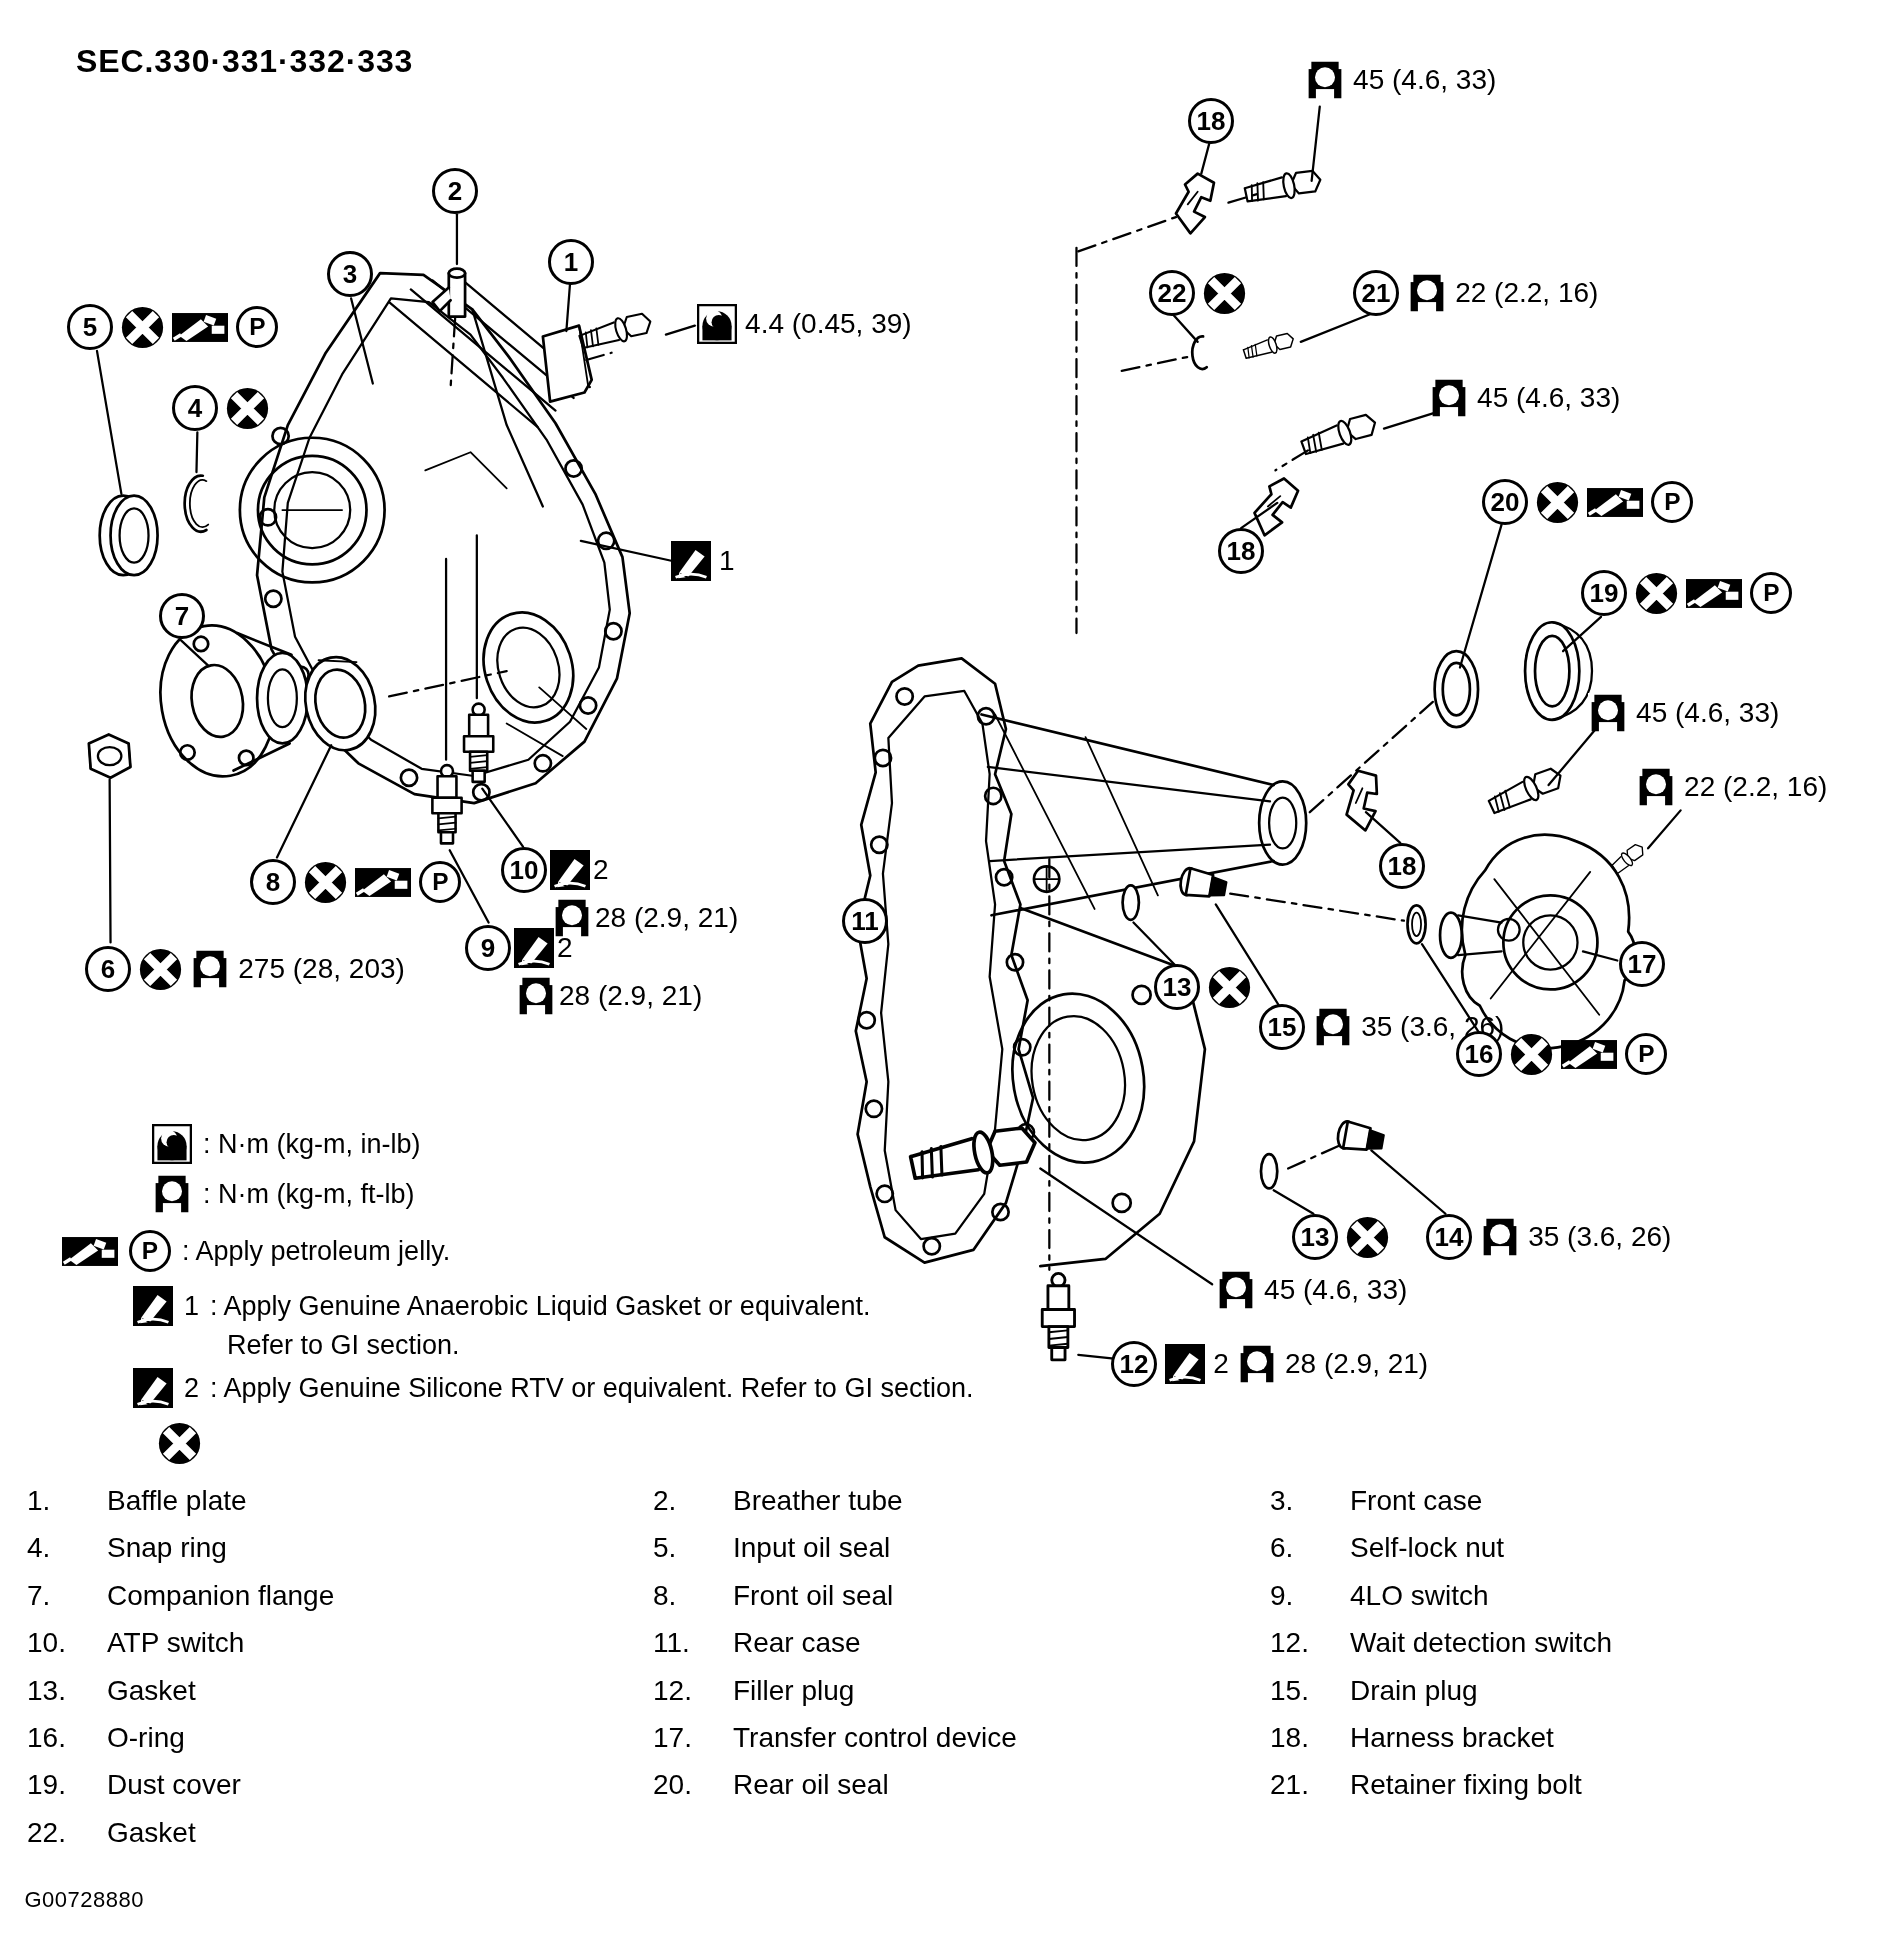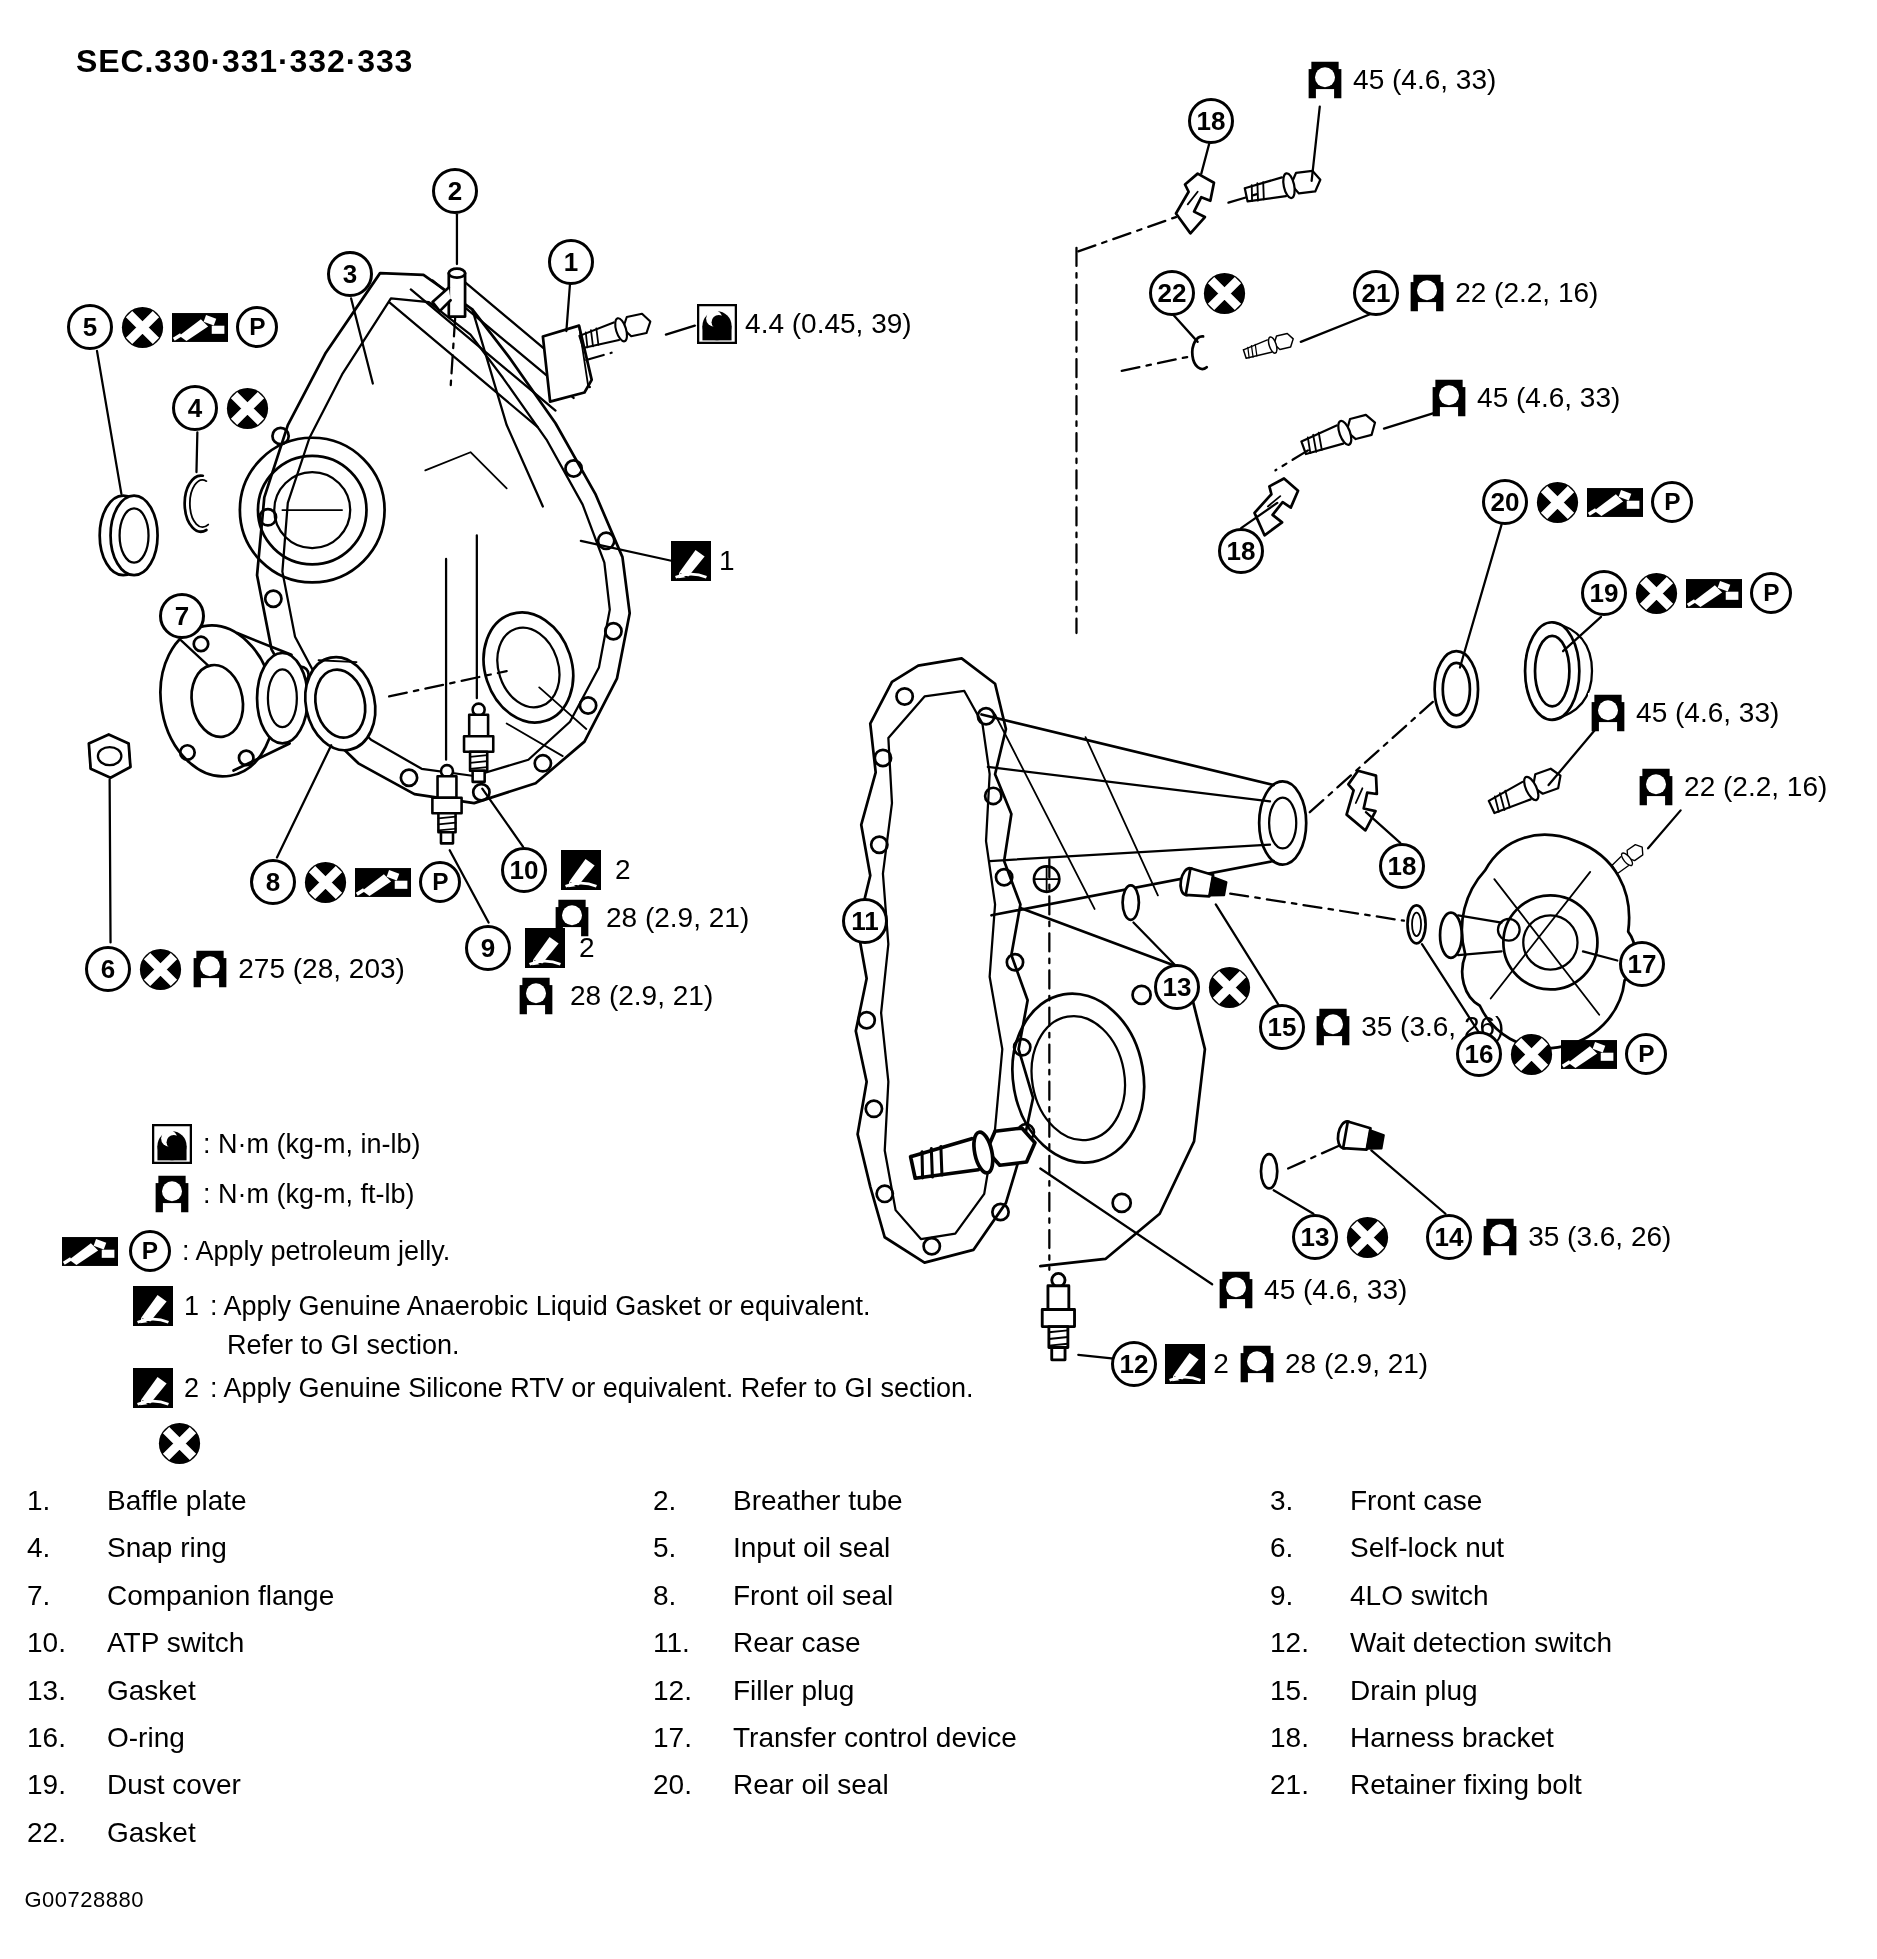--- a/index.html
+++ b/index.html
@@ -7,21 +7,21 @@
     position:relative; width:1878px; height:1959px; background:#ffffff;
     font-family:"Liberation Sans", sans-serif; color:#000; overflow:hidden;
   }
   svg.diagram { position:absolute; left:0; top:0; }
   .title {
     position:absolute; left:76px; top:43px;
     font-size:32px; font-weight:700; letter-spacing:0.9px;
   }
   .callout { position:absolute; display:flex; align-items:center; gap:8.1px; white-space:nowrap; }
   .callout.col { flex-direction:column; align-items:flex-start; gap:5.4px; }
-  .crow { display:flex; align-items:center; gap:14px; }
+  .crow { display:flex; align-items:center; gap:3px; }
   .bal {
     width:40px; height:40px; border:3.6px solid #000; border-radius:50%;
     display:flex; align-items:center; justify-content:center;
     font-size:26px; font-weight:700; background:#fff; flex:0 0 auto;
   }
   .tq { font-size:28px; font-weight:400; }
   .mark { font-size:28px; font-weight:400; }
   .picon {
     width:36px; height:36px; border:3.6px solid #000; border-radius:50%;
     display:flex; align-items:center; justify-content:center;

